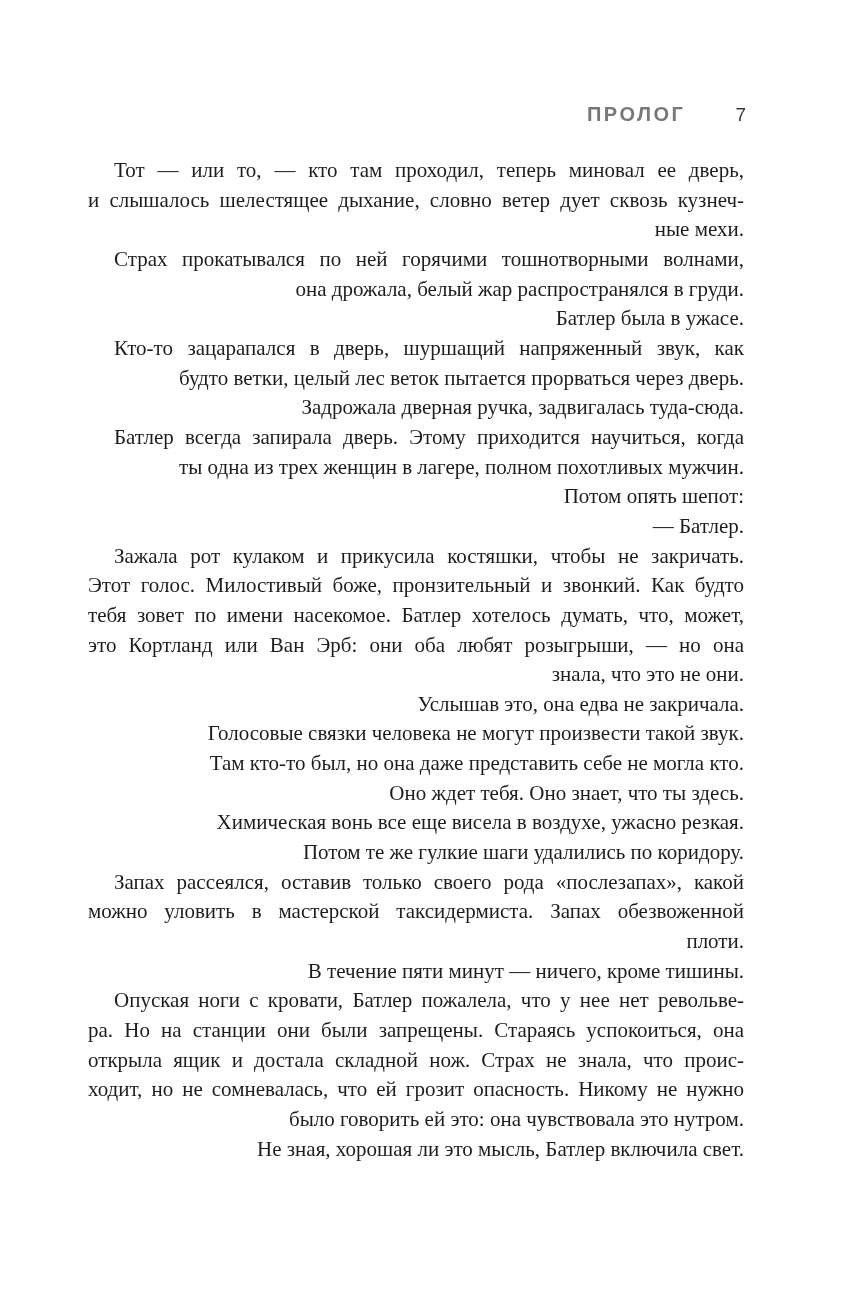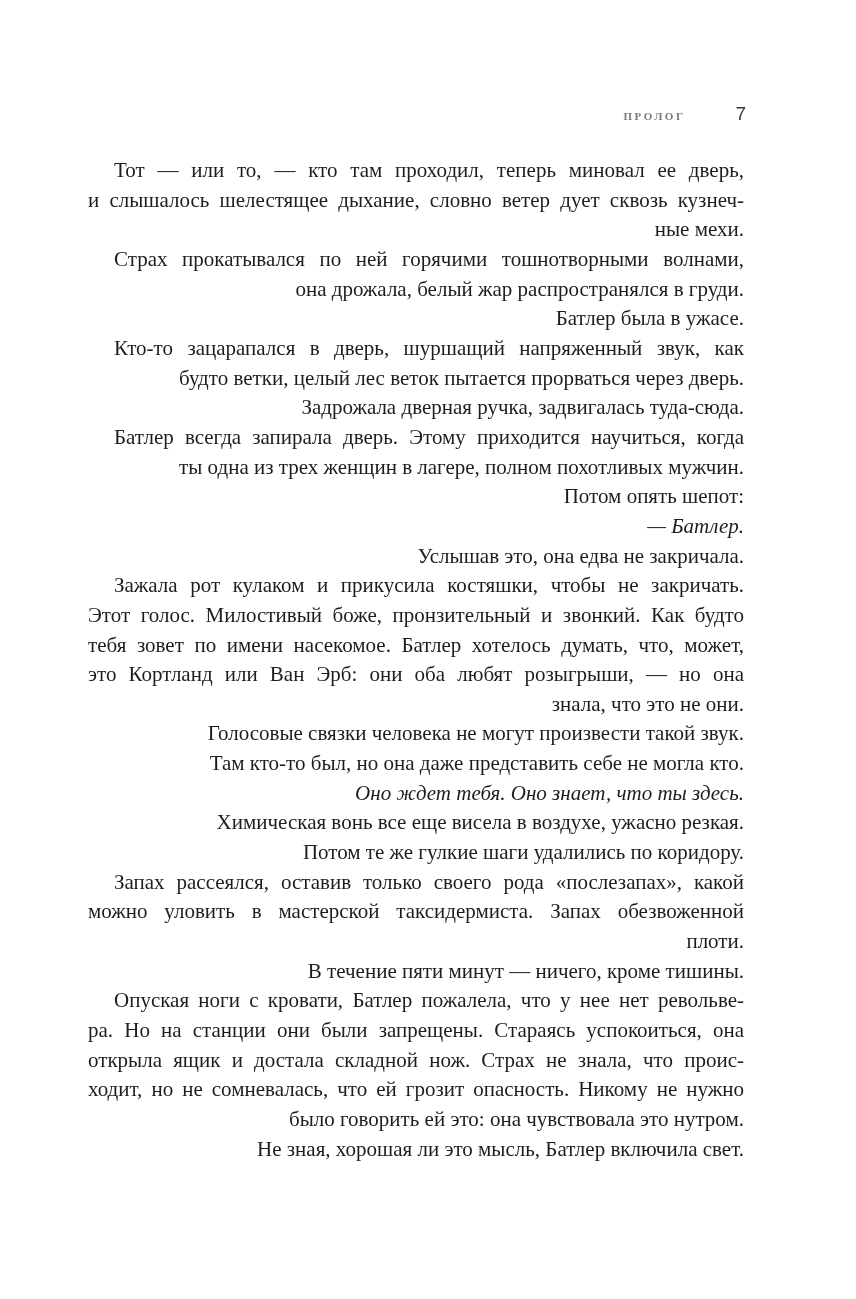--- a/index.html
+++ b/index.html
@@ -14,25 +14,24 @@
   .running-header {
     position: absolute;
     top: 103px;
     left: 88px;
     width: 658px;
     text-align: right;
     font-family: "Liberation Sans", "DejaVu Sans", sans-serif;
     white-space: nowrap;
   }
   .chapter-label {
-    font-size: 11px;
+    font-size: 20px;
     font-weight: bold;
     letter-spacing: 2.5px;
     color: #77787a;
-    font-family: Liberation Serif, serif;
   }
   .page-number {
     display: inline-block;
     margin-left: 50px;
     font-size: 19px;
     font-weight: 400;
     color: #35373a;
   }
   .textblock {
     position: absolute;
@@ -40,21 +39,21 @@
     top: 156px;
     width: 656px;
     font-size: 21px;
     line-height: 29.65px;
     color: #1d1d1f;
   }
   .paragraph { margin: 0; padding: 0; }
   .line { text-align: right; }
   .line.jst { text-align: justify; text-align-last: justify; }
   .line.indent { text-indent: 26px; }
-  .line.it { font-style: italic; }
+  .line.it { }
 </style>
 </head>
 <body>
 
 <div class="page">
   <div class="running-header">
     <span class="chapter-label" style="color: rgb(119, 120, 122);">ПРОЛОГ</span><span class="page-number" style="color: rgb(53, 55, 58);">7</span>
   </div>
   <div class="textblock" id="textblock" style="color: rgb(29, 29, 31);">
       <div class="paragraph">
@@ -80,28 +79,28 @@
         <div class="line indent jst">Батлер всегда запирала дверь. Этому приходится научиться, когда</div>
         <div class="line">ты одна из трех женщин в лагере, полном похотливых мужчин.</div>
       </div>
       <div class="paragraph">
         <div class="line indent">Потом опять шепот:</div>
       </div>
       <div class="paragraph">
         <div class="line indent it">— Батлер.</div>
       </div>
       <div class="paragraph">
-        <div class="line indent">Услышав это, она едва не закричала.</div>
-      </div>
-      <div class="paragraph">
         <div class="line indent jst">Зажала рот кулаком и прикусила костяшки, чтобы не закричать.</div>
         <div class="line jst">Этот голос. Милостивый боже, пронзительный и звонкий. Как будто</div>
         <div class="line jst">тебя зовет по имени насекомое. Батлер хотелось думать, что, может,</div>
         <div class="line jst">это Кортланд или Ван Эрб: они оба любят розыгрыши, — но она</div>
         <div class="line">знала, что это не они.</div>
+      </div>
+      <div class="paragraph">
+        <div class="line indent">Услышав это, она едва не закричала.</div>
       </div>
       <div class="paragraph">
         <div class="line indent">Голосовые связки человека не могут произвести такой звук.</div>
       </div>
       <div class="paragraph">
         <div class="line indent">Там кто-то был, но она даже представить себе не могла кто.</div>
       </div>
       <div class="paragraph">
         <div class="line indent it">Оно ждет тебя. Оно знает, что ты здесь.</div>
       </div>

